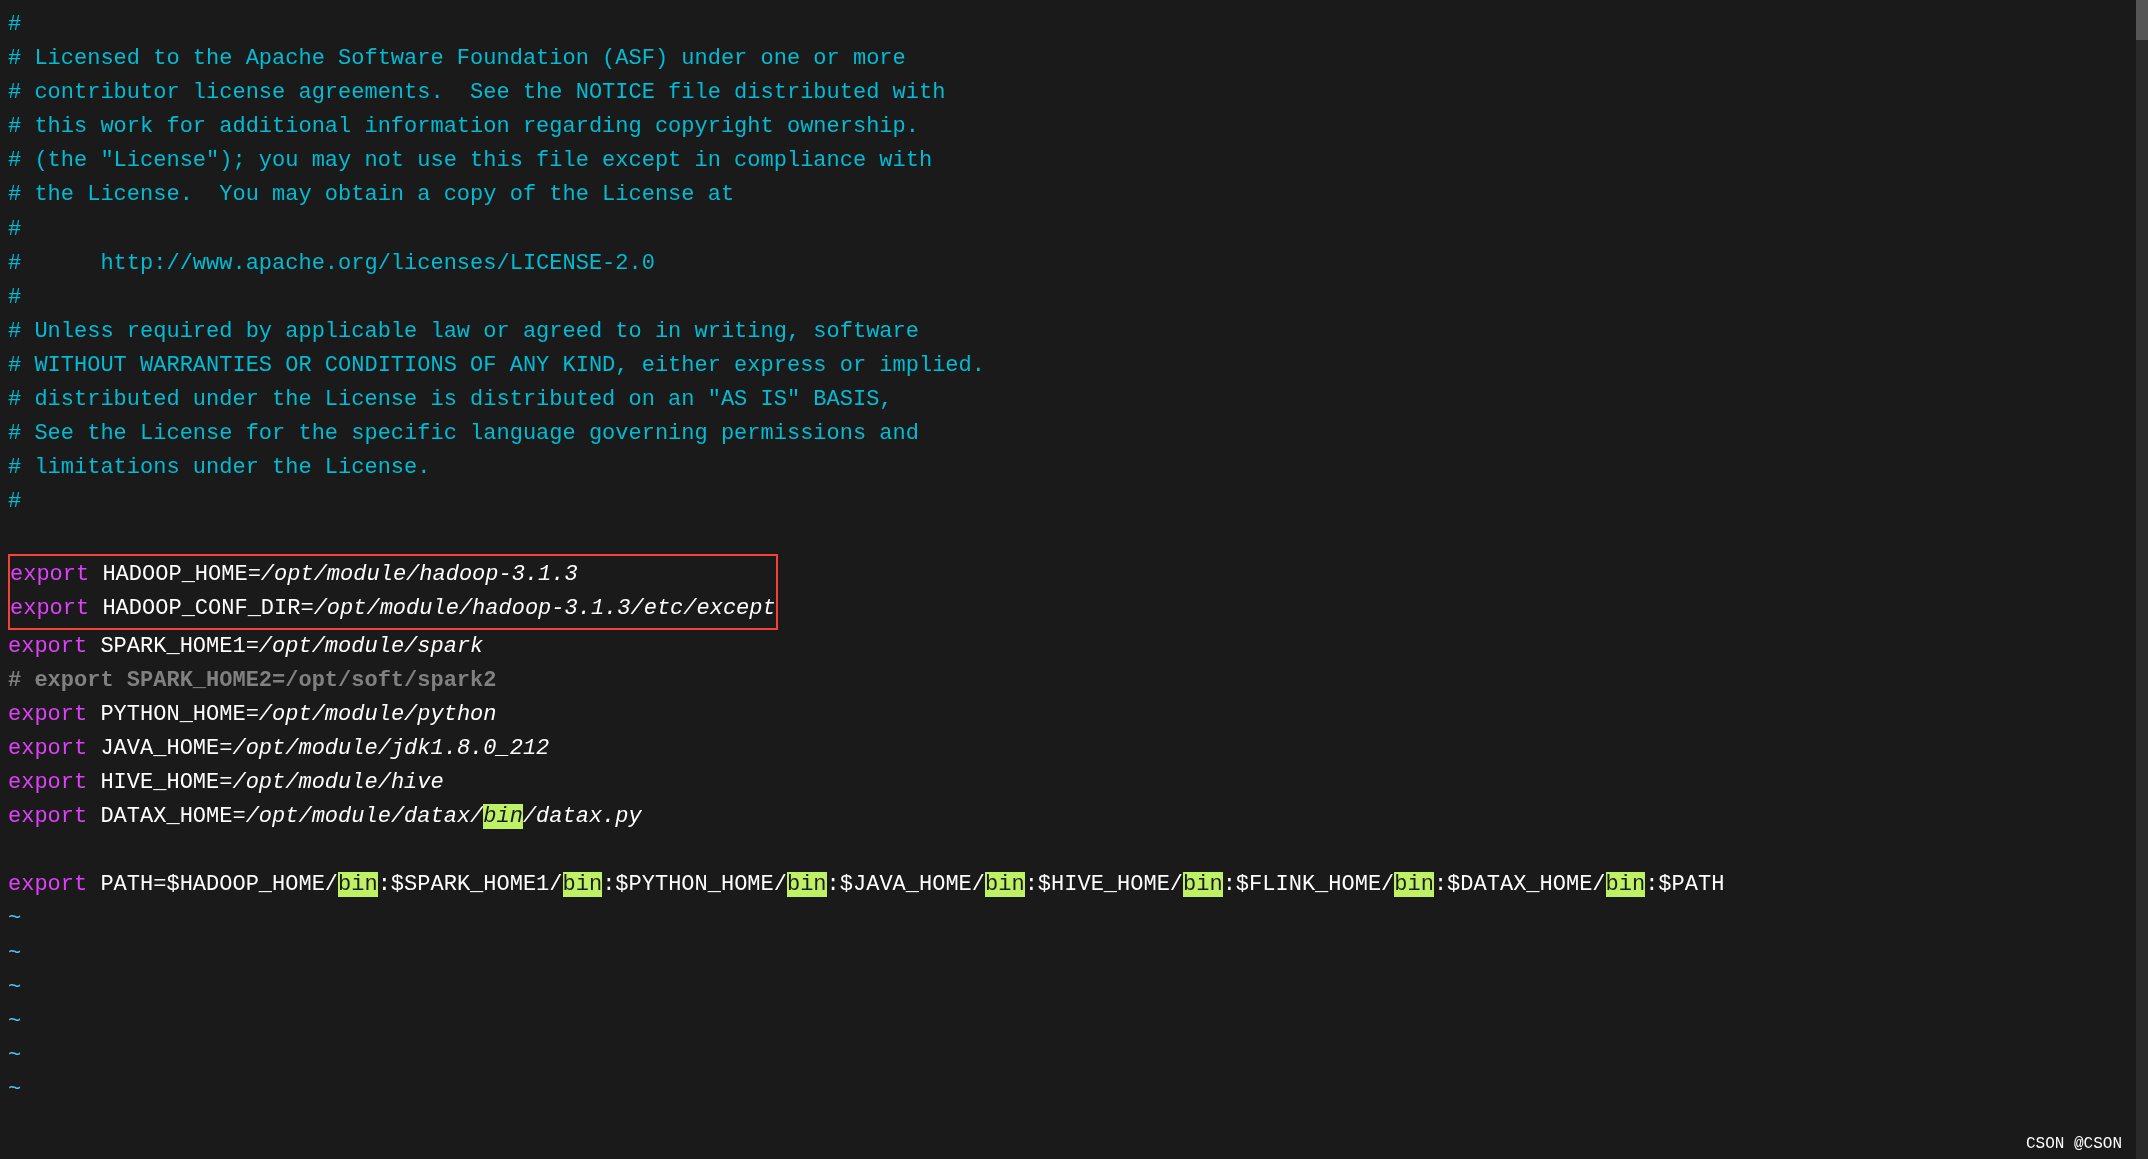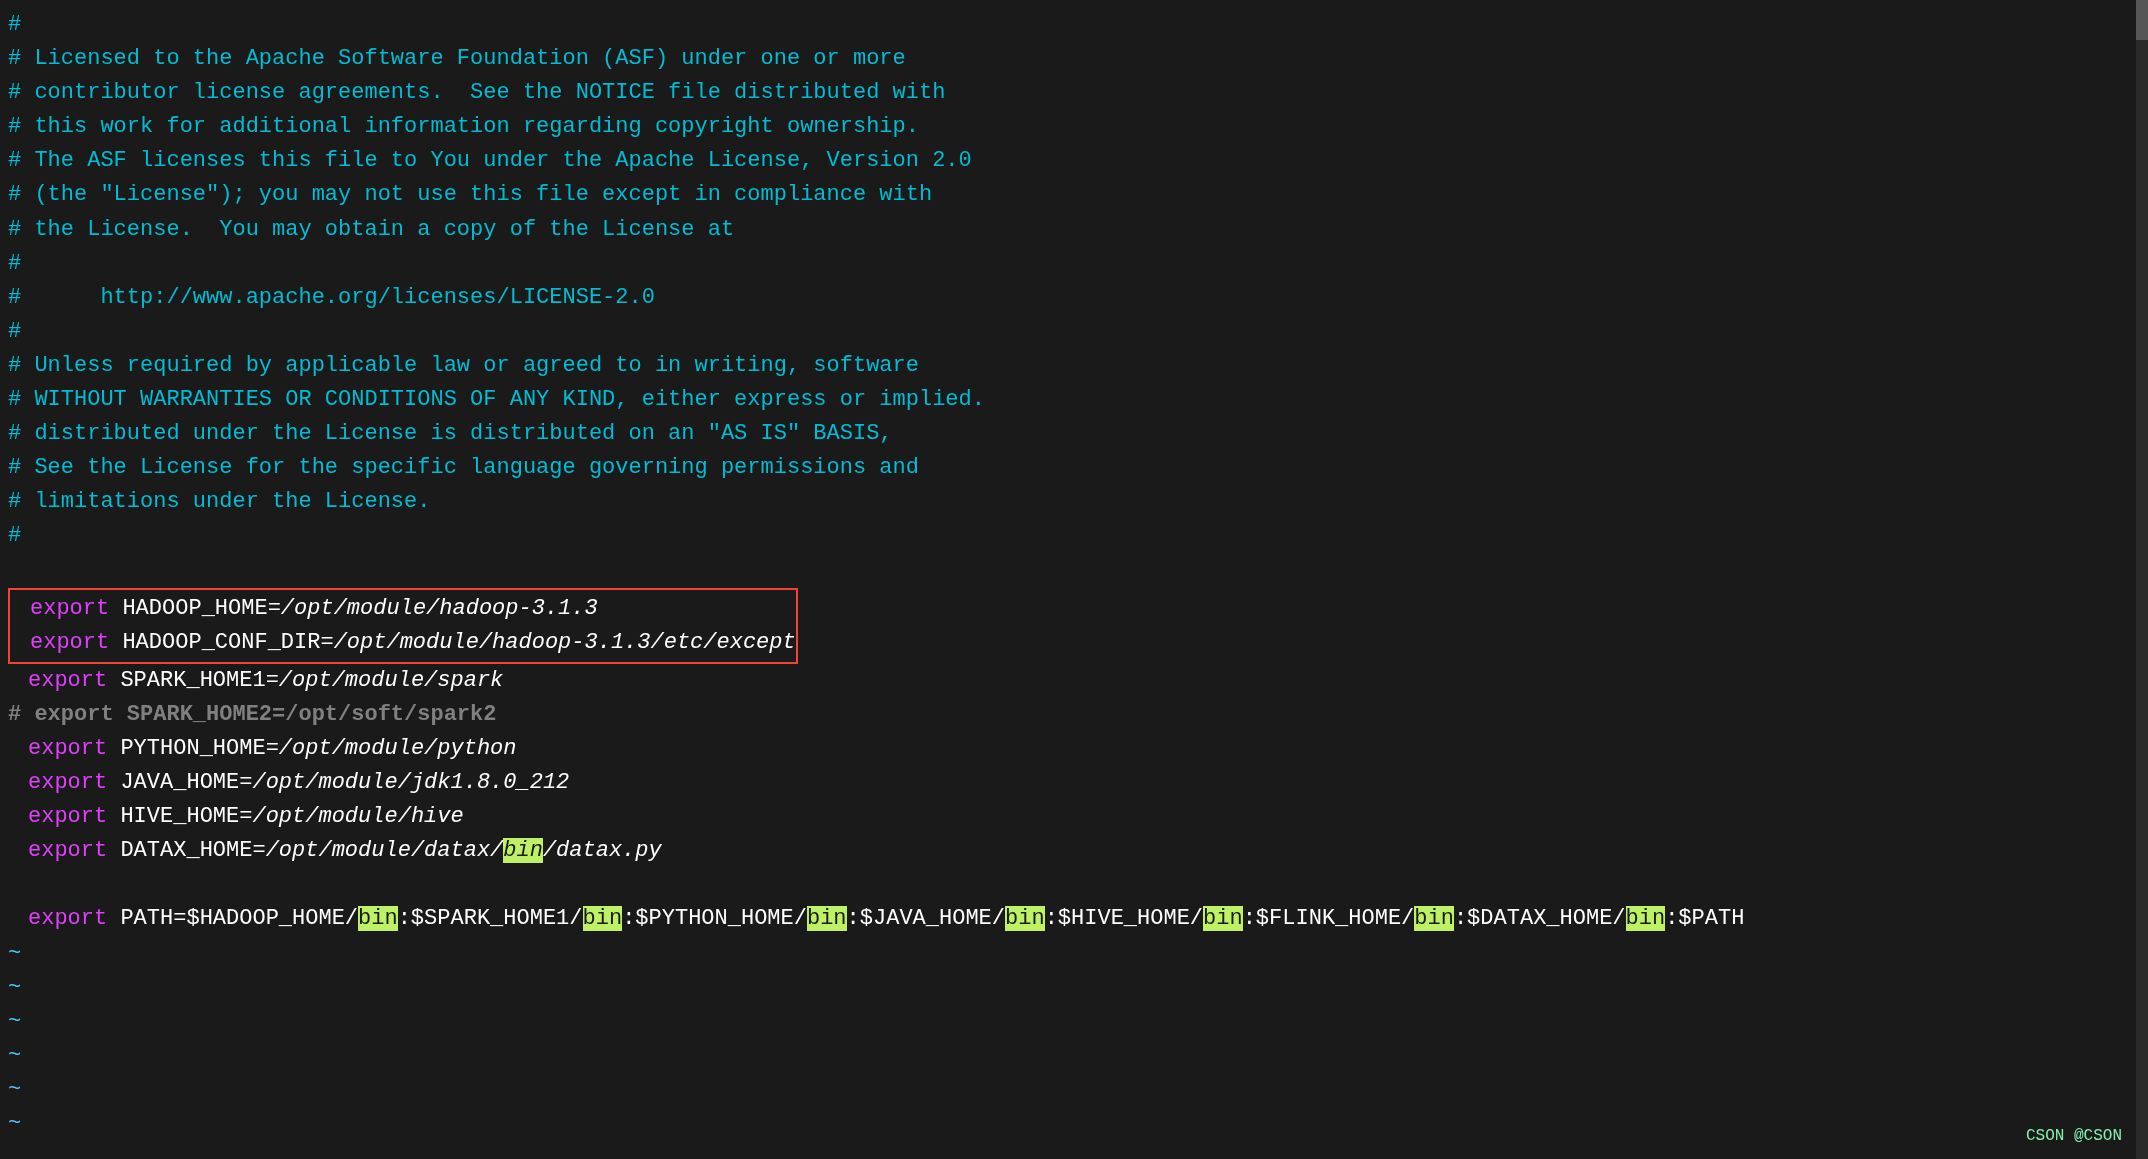--- a/index.html
+++ b/index.html
@@ -32,21 +32,20 @@
       line-height: 1.55;
       display: block;
     }
 
     .comment {
       color: #00bcd4;
     }
 
     .export-keyword {
       color: #e040fb;
-      padding-left: 20px;
     }
 
     .var-name {
       color: #ffffff;
       margin-top: 40px;
     }
 
     .var-value {
       color: #ffffff;
       font-style: italic;
@@ -78,38 +77,37 @@
     .scrollbar-thumb {
       width: 100%;
       height: 40px;
       background-color: #555;
       position: absolute;
       top: 0;
     }
 
     .bottom-bar {
       position: absolute;
-      bottom: 12px;
+      bottom: 4px;
       right: 20px;
-      color: #86efac;
+      color: #ffffff;
       font-size: 16px;
       padding: 2px 6px;
     }
   </style>
 </head>
 <body>
 
 <div class="editor-container">
 
   
   <span class="line comment">#</span>
   <span class="line comment"># Licensed to the Apache Software Foundation (ASF) under one or more</span>
   <span class="line comment"># contributor license agreements.  See the NOTICE file distributed with</span>
   <span class="line comment"># this work for additional information regarding copyright ownership.</span>
-  <span class="line comment"># The ASF licenses this file to You under the Apache License, Version 2.0</span>
   <span class="line comment"># (the "License"); you may not use this file except in compliance with</span>
   <span class="line comment"># the License.  You may obtain a copy of the License at</span>
   <span class="line comment">#</span>
   <span class="line comment">#      http://www.apache.org/licenses/LICENSE-2.0</span>
   <span class="line comment">#</span>
   <span class="line comment"># Unless required by applicable law or agreed to in writing, software</span>
   <span class="line comment"># WITHOUT WARRANTIES OR CONDITIONS OF ANY KIND, either express or implied.</span>
   <span class="line comment"># distributed under the License is distributed on an "AS IS" BASIS,</span>
   <span class="line comment"># See the License for the specific language governing permissions and</span>
   <span class="line comment"># limitations under the License.</span>

